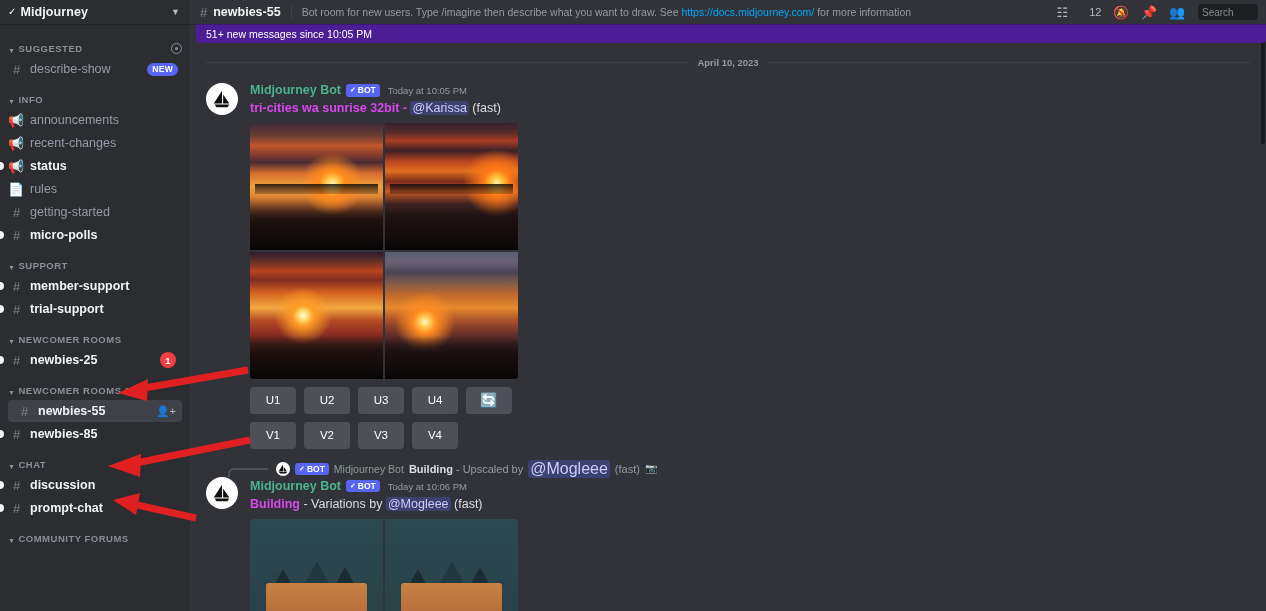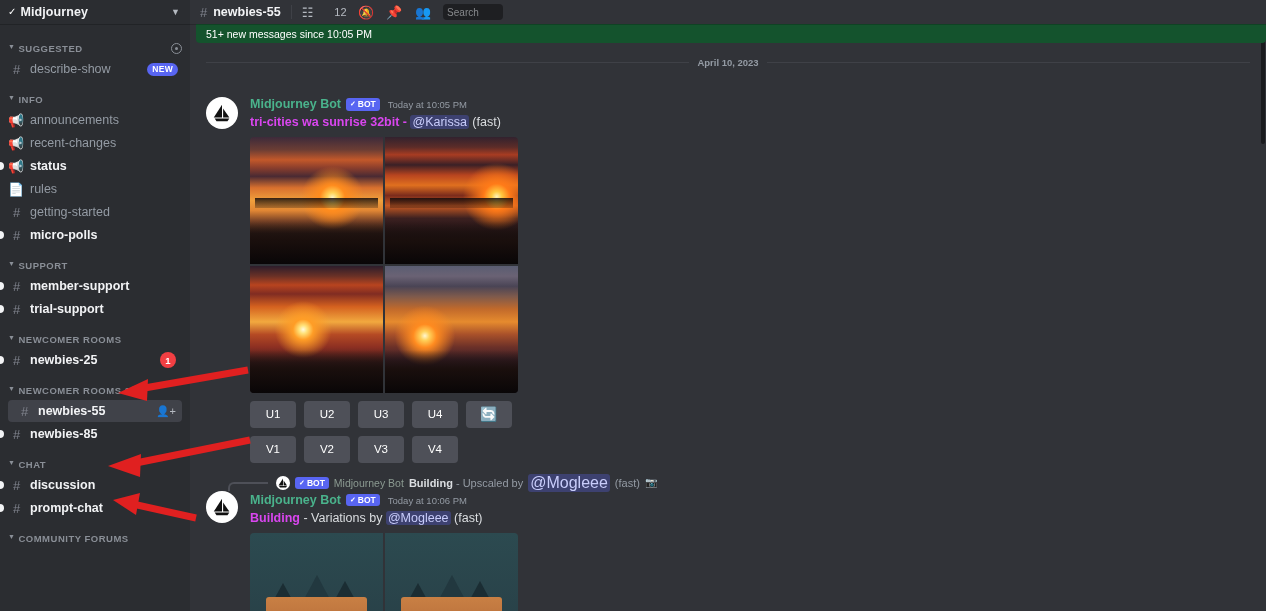--- a/index.html
+++ b/index.html
@@ -35,21 +35,21 @@
   .server-name {
     color: #f2f3f5; font-size: 12.5px; font-weight: bold;
     letter-spacing: 0.1px; flex: 1;
   }
   .chev { color: #b5bac1; font-size: 9px; }
 
   .channel-scroll {
     flex: 1; overflow: hidden; padding-top: 6px;
   }
   .cat {
-    display: flex; align-items: flex-start;
+    display: flex; align-items: flex-end;
     padding: 13px 8px 3px 8px;
     color: #8a8f97; font-size: 9.5px; font-weight: bold;
     letter-spacing: 0.5px; text-transform: uppercase;
     cursor: pointer;
     position: relative;
   }
   .cat .cat-arrow { font-size: 7px; margin-right: 3px; color: #8a8f97; }
   .cat .cat-label { flex: 1; }
   .cat .cat-gear {
     width: 11px; height: 11px; border-radius: 50%;
@@ -122,31 +122,31 @@
   .topbar .t-right .ricon { color: #b5bac1; font-size: 13px; display:flex; align-items:center; }
   .memcount { color: #b5bac1; font-size: 11px; margin-left: 21px; }
   .searchbox {
     background: #1e1f22; border-radius: 4px; width: 60px; height: 16px;
     display: flex; align-items: center; padding-left: 4px;
     color: #87898c; font-size: 10px;
   }
 
   .notifbar {
     position: absolute; top: 24px; left: 6px; right: 0px; height: 19px;
-    background: #14532d; color: #fff; font-size: 10.5px;
+    background: #4c1d95; color: #fff; font-size: 10.5px;
     display: flex; align-items: center; padding-left: 10px;
     z-index: 4; font-weight: 500; border-radius: 0 0 4px 4px;
   }
 
   .msgs {
     flex: 1; overflow: hidden; position: relative;
     padding-top: 19px;
   }
   .date-sep {
-    display: flex; align-items: center; margin: 12px 16px 22px 16px;
+    display: flex; align-items: center; margin: 12px 16px 8px 16px;
     position: relative; height: 14px;
   }
   .date-sep .line { flex: 1; height: 1px; background: #3f4147; }
   .date-sep .date-txt {
     color: #949ba4; font-size: 9.5px; font-weight: bold;
     padding: 0 8px; white-space: nowrap;
   }
 
   .message { display: flex; padding: 6px 16px 2px 16px; position: relative; }
   .avatar {
@@ -403,20 +403,21 @@
 
   </div>
 </div>
 
 <div class="main">
 
   <div class="topbar">
     <span class="t-ico ico-hash"></span>
     <span class="t-title">newbies-55</span>
     <span class="divider"></span>
+    <span class="t-topic"><span>Bot room for new users. Type /imagine then describe what you want to draw. See </span><a href="#">https://docs.midjourney.com/</a><span> for more information</span></span>
     <span class="t-right">
       <span class="ricon">☷<span class="memcount">12</span></span>
       <span class="ricon">🔕</span>
       <span class="ricon">📌</span>
       <span class="ricon">👥</span>
       <span class="searchbox">Search</span>
     </span>
   </div>
 
   <div class="notifbar">

